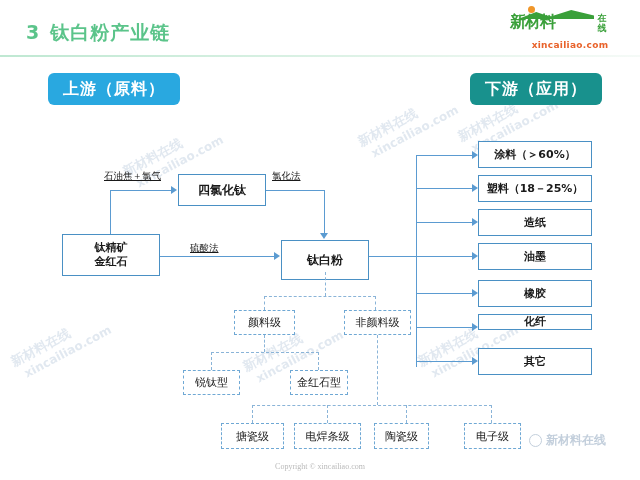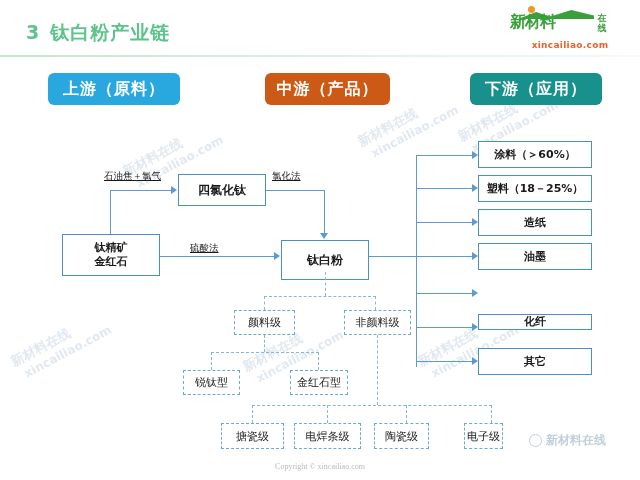--- a/index.html
+++ b/index.html
@@ -167,21 +167,20 @@
     <div class="logo-dot"></div>
     <div class="logo-main">新材料</div>
     <div class="logo-sub">
       <span>在</span><br>
       <span>线</span>
     </div>
     <div class="logo-url">xincailiao.com</div>
   </div>
 
   <div class="pill pill-up">上游（原料）</div>
-  <div class="pill pill-mid">中游（产品）</div>
   <div class="pill pill-down">下游（应用）</div>
 
   <div class="box two-line" style="left:62px;top:234px;width:98px;height:42px;">
     <div>
       <span>钛精矿</span><br>
       <span>金红石</span>
     </div>
   </div>
 
   <div class="box" style="left:178px;top:174px;width:88px;height:32px;font-size:12px;">四氯化钛</div>
@@ -217,20 +216,21 @@
   <div class="arw" style="left:472px;top:289px;"></div>
   <div class="ln lnh" style="left:416px;top:327px;width:60px;"></div>
   <div class="arw" style="left:472px;top:323px;"></div>
   <div class="ln lnh" style="left:416px;top:361px;width:60px;"></div>
   <div class="arw" style="left:472px;top:357px;"></div>
 
   <div class="box" style="left:478px;top:141px;width:114px;height:27px;">涂料（＞60%）</div>
   <div class="box" style="left:478px;top:175px;width:114px;height:27px;">塑料（18－25%）</div>
   <div class="box" style="left:478px;top:209px;width:114px;height:27px;">造纸</div>
   <div class="box" style="left:478px;top:243px;width:114px;height:27px;">油墨</div>
+  <div class="box" style="left:478px;top:280px;width:114px;height:27px;">橡胶</div>
   <div class="box" style="left:478px;top:314px;width:114px;height:16px;text-align:center;">化纤</div>
   <div class="box" style="left:478px;top:348px;width:114px;height:27px;">其它</div>
 
   <div class="dln dlnv" style="left:325px;top:272px;height:24px;"></div>
   <div class="dln dlnh" style="left:264px;top:296px;width:112px;"></div>
   <div class="dln dlnv" style="left:264px;top:296px;height:14px;"></div>
   <div class="dln dlnv" style="left:375px;top:296px;height:14px;"></div>
 
   <div class="dbox" style="left:234px;top:310px;width:61px;height:25px;">颜料级</div>
   <div class="dbox" style="left:344px;top:310px;width:67px;height:25px;">非颜料级</div>
@@ -246,21 +246,21 @@
   <div class="dln dlnv" style="left:377px;top:335px;height:70px;"></div>
   <div class="dln dlnh" style="left:252px;top:405px;width:240px;"></div>
   <div class="dln dlnv" style="left:252px;top:405px;height:18px;"></div>
   <div class="dln dlnv" style="left:327px;top:405px;height:18px;"></div>
   <div class="dln dlnv" style="left:406px;top:405px;height:18px;"></div>
   <div class="dln dlnv" style="left:491px;top:405px;height:18px;"></div>
 
   <div class="dbox" style="left:221px;top:423px;width:63px;height:26px;">搪瓷级</div>
   <div class="dbox" style="left:294px;top:423px;width:67px;height:26px;">电焊条级</div>
   <div class="dbox" style="left:374px;top:423px;width:55px;height:26px;">陶瓷级</div>
-  <div class="dbox" style="left:464px;top:423px;width:39px;height:26px;">电子级</div>
+  <div class="dbox" style="left:464px;top:423px;width:57px;height:26px;">电子级</div>
 
   <div class="wechat">
     <span class="wechat-ico"></span>
     <span>新材料在线</span>
   </div>
   <div class="footer">Copyright © xincailiao.com</div>
 
 </div>
 
 </body></html>

